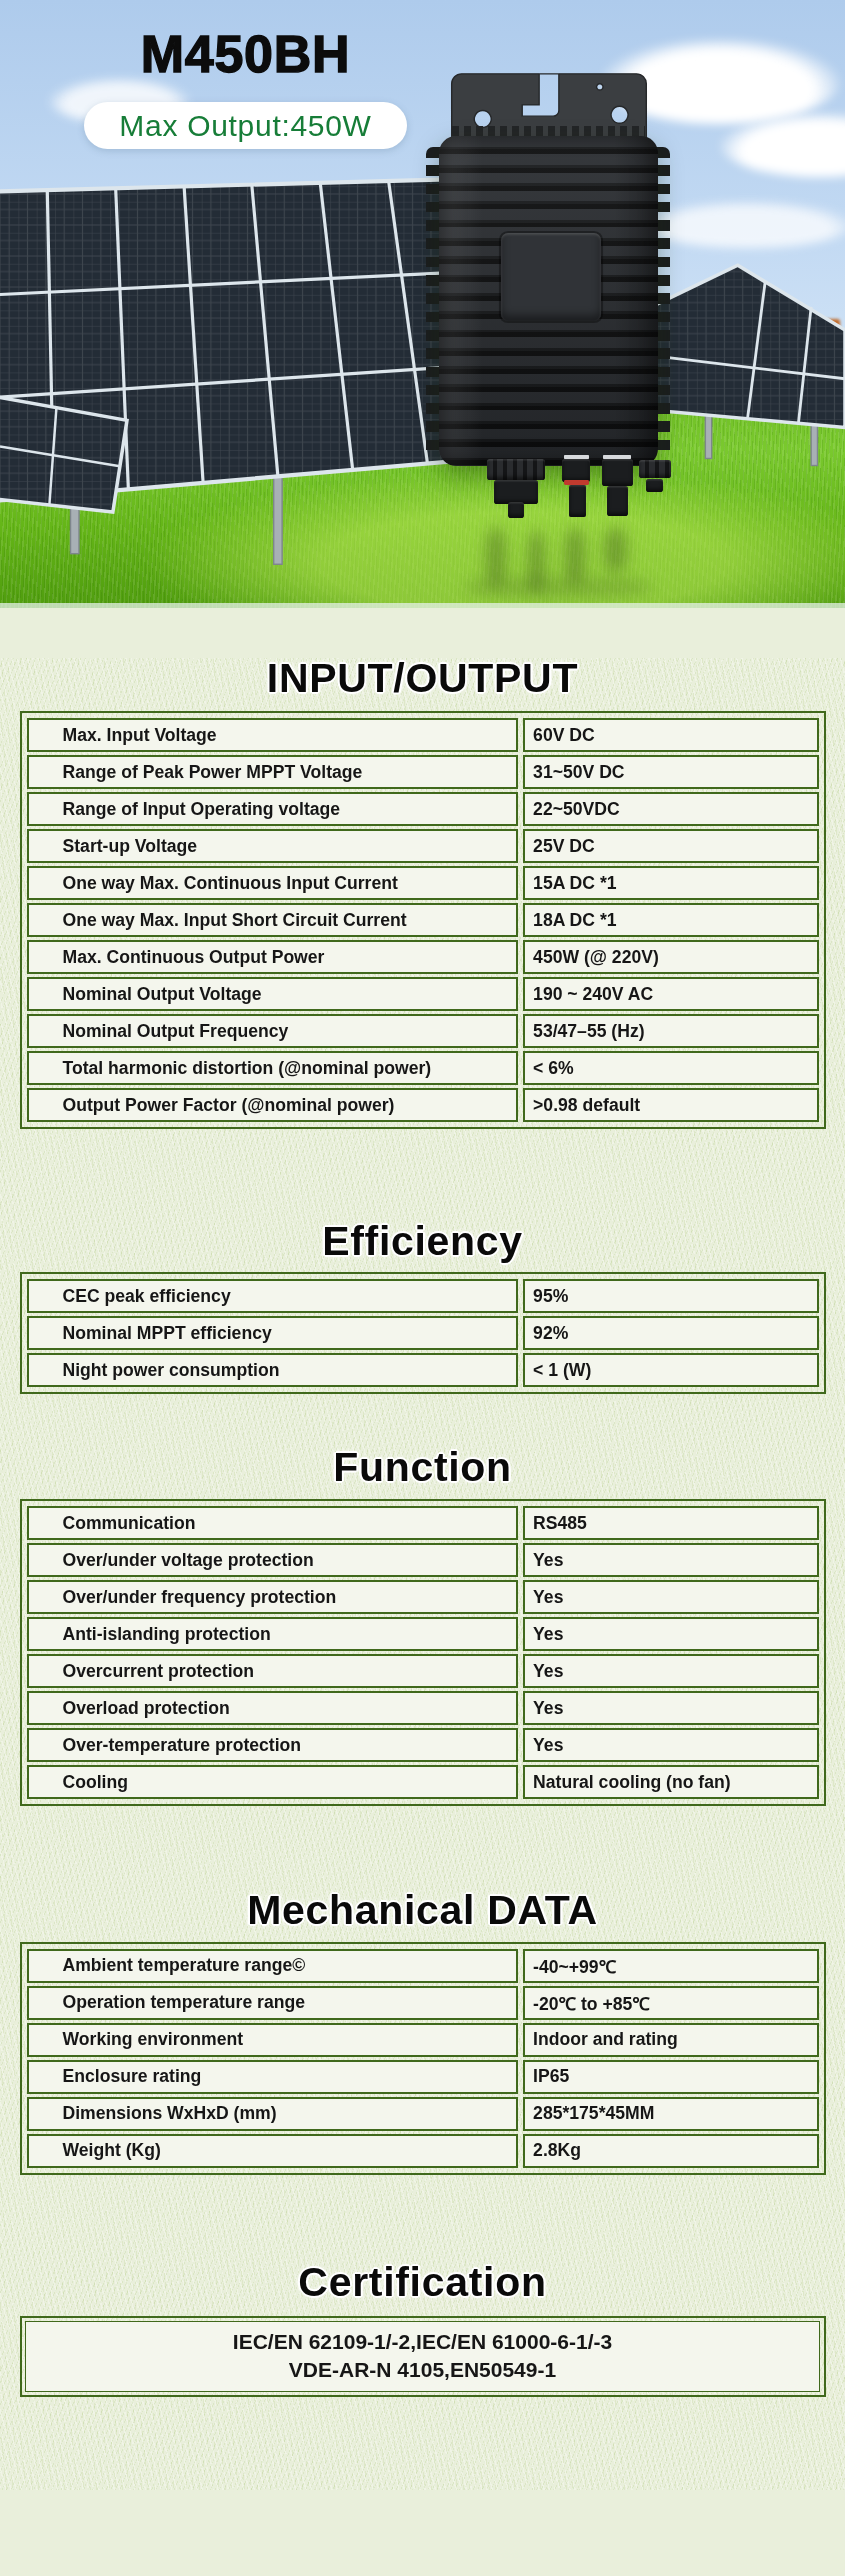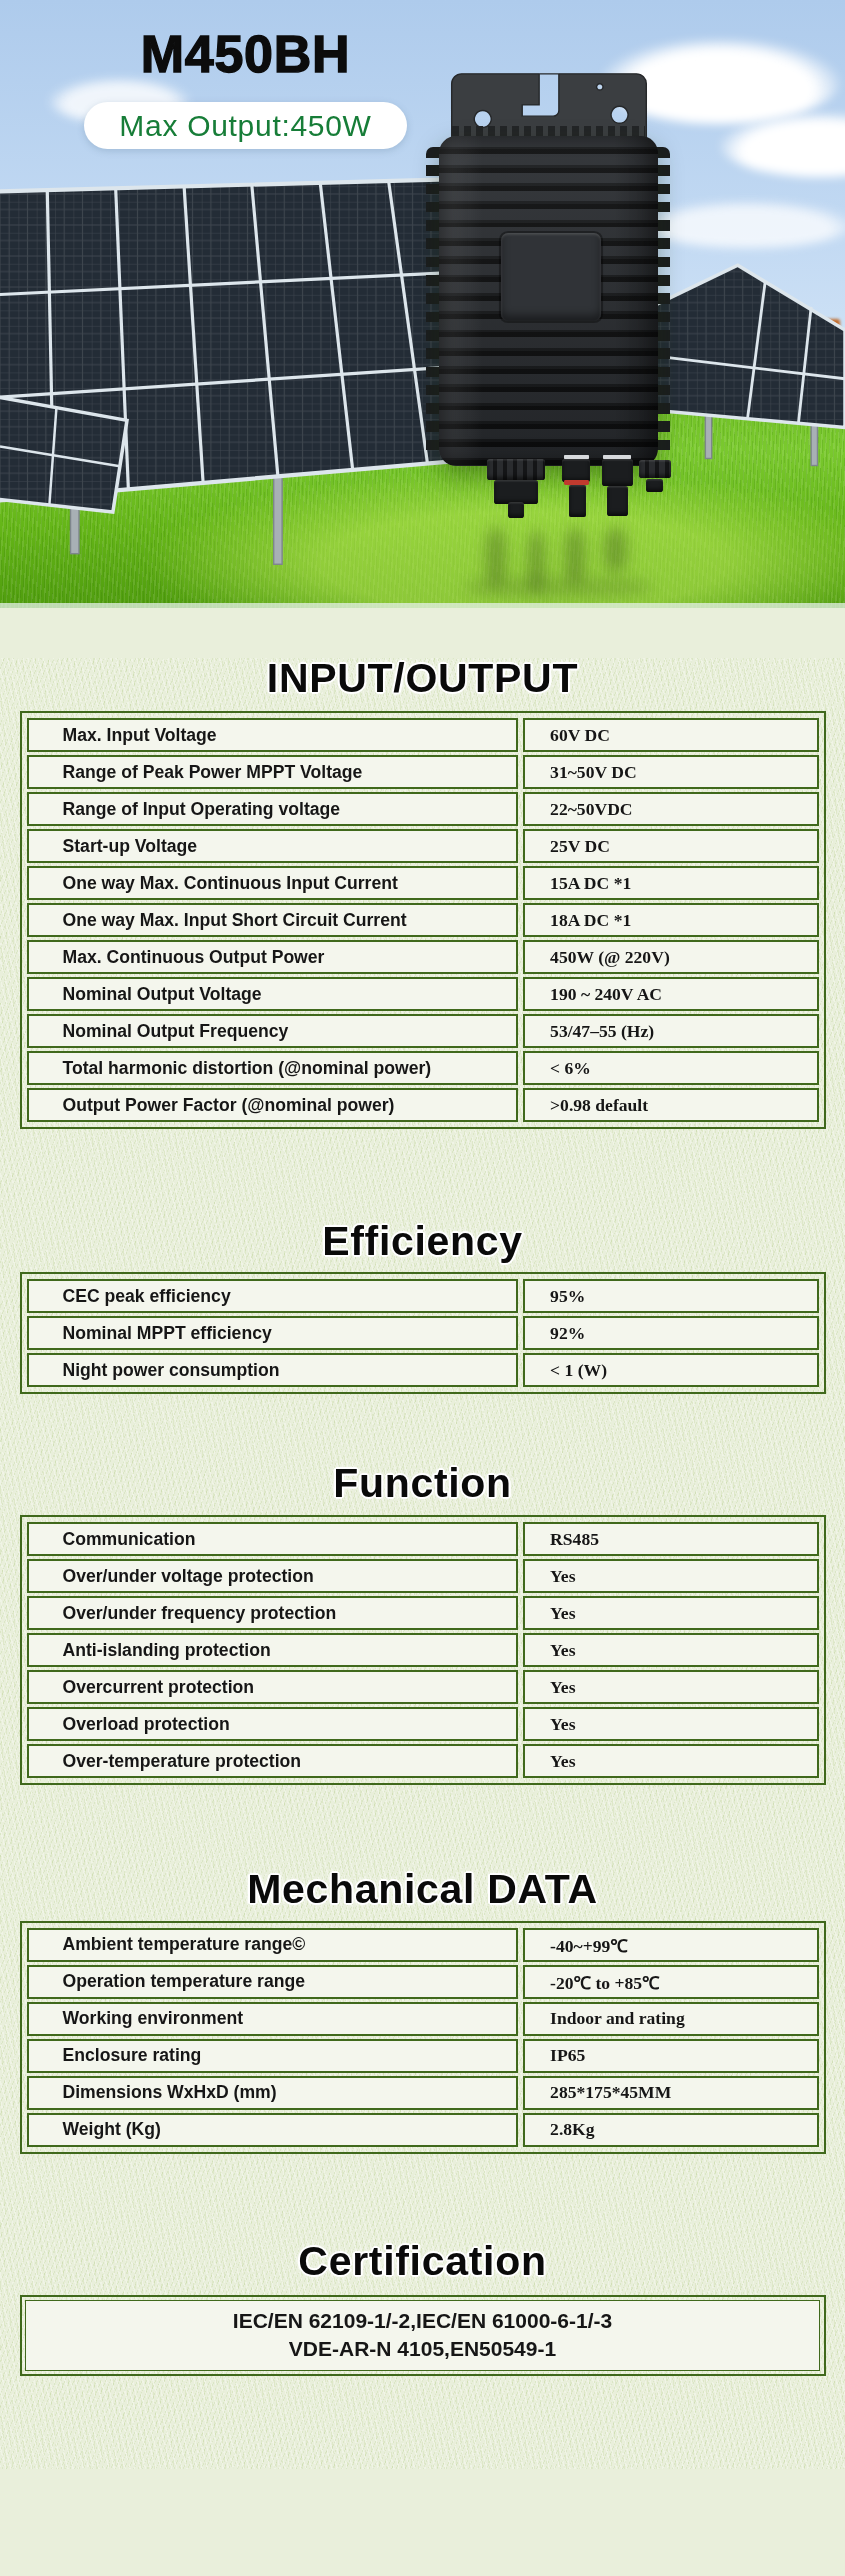--- a/index.html
+++ b/index.html
@@ -64,32 +64,32 @@
       repeating-linear-gradient(75deg, rgba(255,255,255,.30) 0 1.4px, rgba(255,255,255,0) 1.4px 5px),
       repeating-linear-gradient(-68deg, rgba(167,196,120,.22) 0 0.7px, rgba(0,0,0,0) 0.7px 4.2px),
       repeating-linear-gradient(84deg, rgba(196,214,158,.30) 0 0.7px, rgba(0,0,0,0) 0.7px 6.4px),
       var(--pagebg);}
   .section-title{font-size:41px;line-height:1;font-weight:bold;letter-spacing:0.7px;text-align:center;color:#0a0a0a;
     text-shadow:-1.4px -1.4px 0 #fff,1.4px -1.4px 0 #fff,-1.4px 1.4px 0 #fff,1.4px 1.4px 0 #fff,0 -2.1px 0 #fff,0 2.1px 0 #fff,-2.1px 0 0 #fff,2.1px 0 0 #fff,0 0 6.4px rgba(255,255,255,.95);}
   .section-title.io{margin-top:50px;}
   .spec-table.io{margin-top:12px;}
   .section-title.efficiency{margin-top:92px;}
   .spec-table.efficiency{margin-top:10px;}
-  .section-title.function{margin-top:69px;}
+  .section-title.function{margin-top:53px;}
   .spec-table.function{margin-top:11.3px;}
   .section-title.mechanical{margin-top:84px;}
   .spec-table.mechanical{margin-top:10.6px;}
   .section-title.certification{margin-top:87px;}
   .spec-table{width:806px;margin-left:auto;margin-right:auto;border:2.1px solid var(--green);padding:5px;}
   .spec-row{display:flex;gap:5.6px;margin-top:3px;}
   .spec-row:first-child{margin-top:0;}
   .cell{border:2.1px solid var(--green);background:var(--cellbg);height:34px;display:flex;align-items:center;
     font-size:17.6px;font-weight:bold;color:#161616;white-space:nowrap;}
   .cell.label{width:491px;padding-left:34px;}
-  .cell.value{flex:1;padding-left:25px;font-family:Liberation Serif, serif;}
+  .cell.value{flex:1;padding-left:8px;}
   .cert-box{width:806px;margin:12.7px auto 0;border:2.1px solid var(--green);padding:3.5px;}
   .cert-inner{border:1.4px solid var(--green);background:var(--cellbg);padding:6.4px 0;text-align:center;}
   .cert-line{font-size:21px;line-height:28px;font-weight:bold;color:#161616;}
 </style>
 </head>
 <body>
 
 <div class="hero">
   <div class="sky"></div>
   <div class="cloud c1"></div>
@@ -275,20 +275,24 @@
           <div class="cell value">Yes</div>
         </div>
         <div class="spec-row">
           <div class="cell label">Overload protection</div>
           <div class="cell value">Yes</div>
         </div>
         <div class="spec-row">
           <div class="cell label">Over-temperature protection</div>
           <div class="cell value">Yes</div>
         </div>
+        <div class="spec-row">
+          <div class="cell label">Cooling</div>
+          <div class="cell value">Natural cooling (no fan)</div>
+        </div>
       </div>
       <div class="section-title mechanical">Mechanical DATA</div>
       <div class="spec-table mechanical">
         <div class="spec-row">
           <div class="cell label">Ambient temperature range©</div>
           <div class="cell value">-40~+99℃</div>
         </div>
         <div class="spec-row">
           <div class="cell label">Operation temperature range</div>
           <div class="cell value">-20℃ to +85℃</div>

